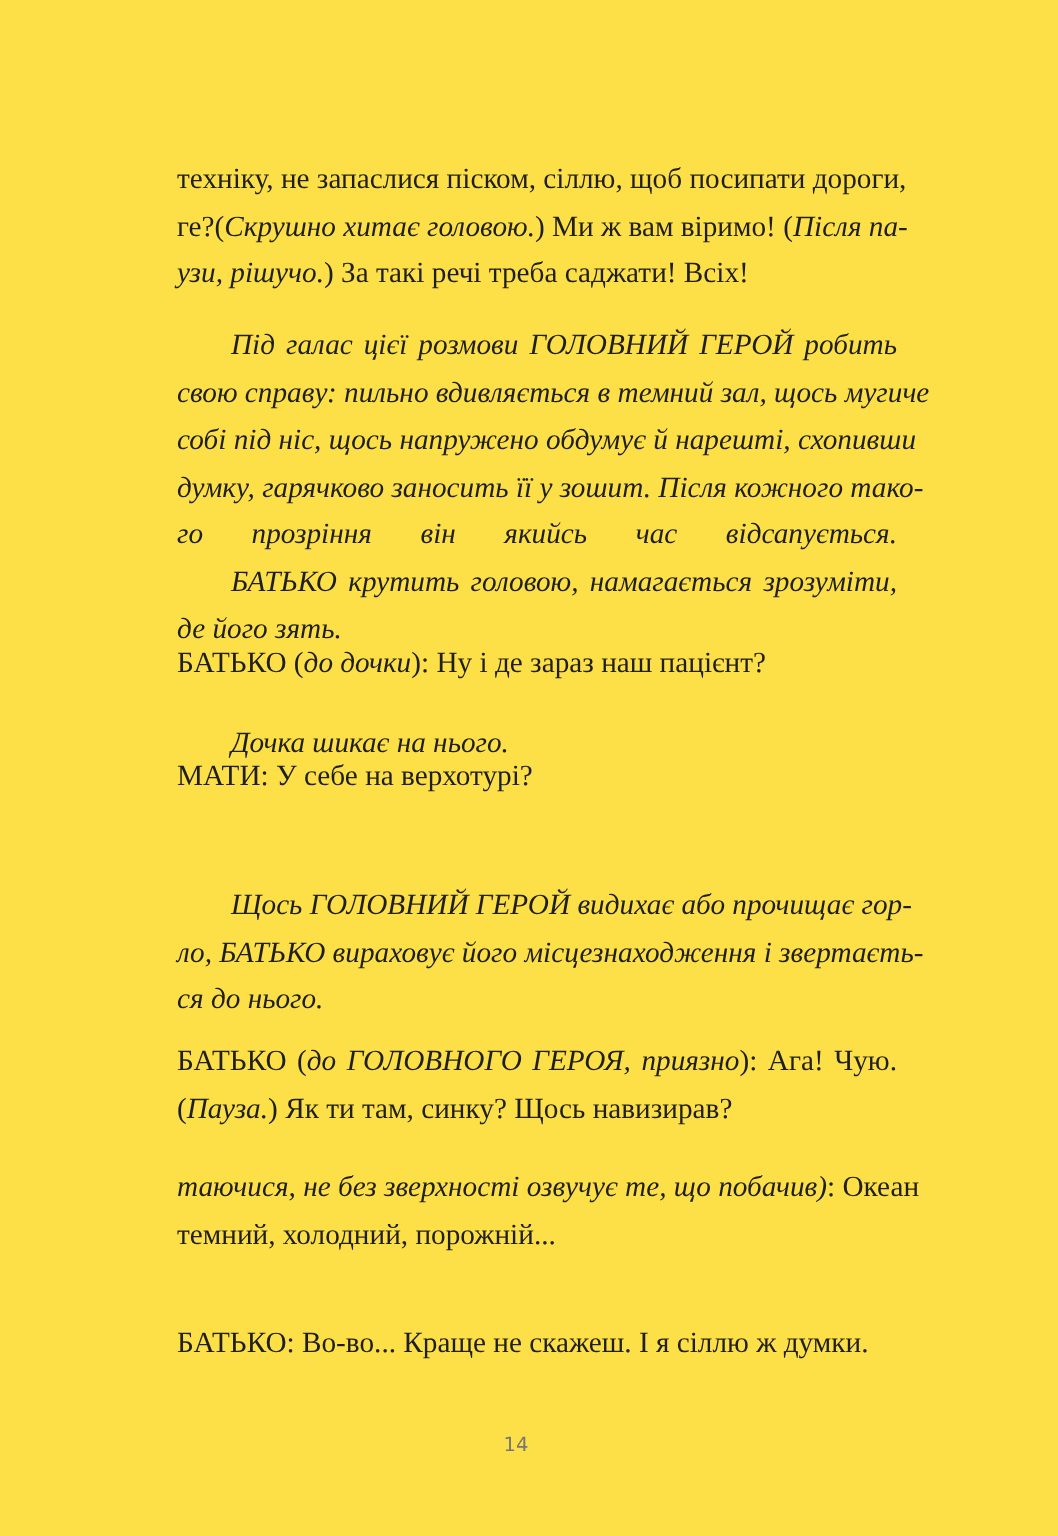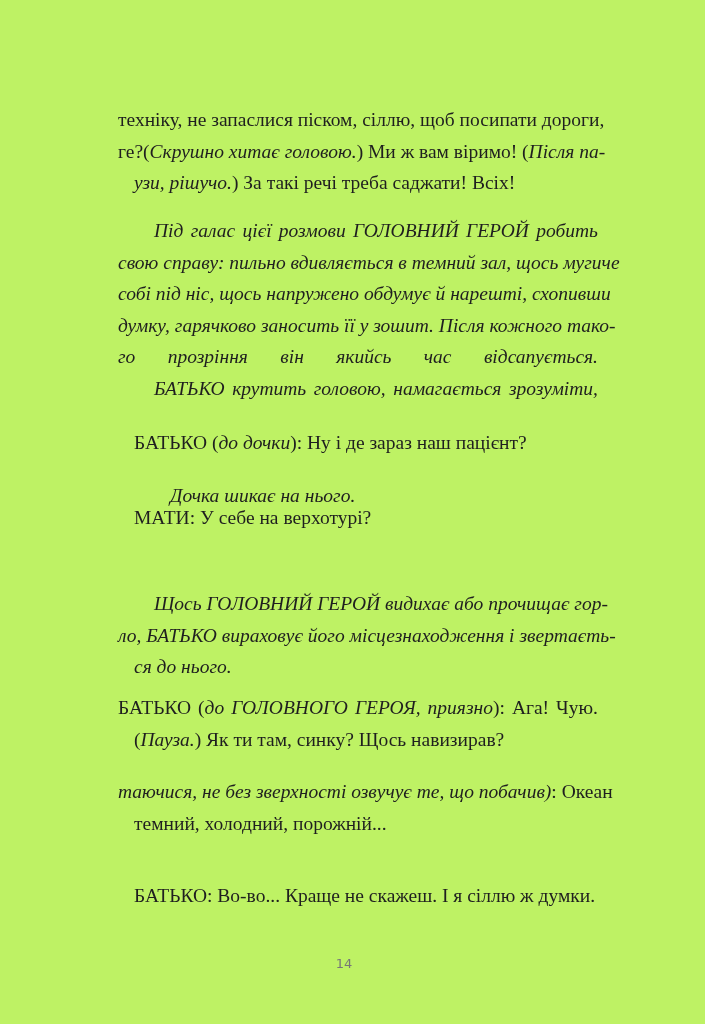--- a/index.html
+++ b/index.html
@@ -1,29 +1,29 @@
 <!DOCTYPE html>
 <html><head>
   <meta charset="utf-8">
   <style>
     html, body { margin: 0; padding: 0; background: #ffffff; }
     body { width: 705px; height: 1024px; position: relative; overflow: hidden; }
     .page {
       position: absolute; left: 0; top: 0; width: 705px; height: 1024px;
-      background: #bef264; color: #1f1f1f;
+      background: #fde047; color: #1f1f1f;
       font-family: "Liberation Serif", "DejaVu Serif", serif;
       font-size: 19.5px;
     }
     .text-block {
       position: absolute; left: 118px; width: 480px;
       line-height: 31.5px;
       text-align: justify;
     }
     .line { display: block; white-space: nowrap; text-align-last: justify; text-align: justify; }
-    .line.last { text-align-last: left; margin-left: 16px; }
+    .line.last { text-align-last: left; }
     .indent { padding-left: 36px; }
     i { font-style: italic; }
     .page-number {
       position: absolute; left: 0; width: 688px; top: 956px;
       text-align: center; font-family: "DejaVu Sans", sans-serif;
       font-size: 13px; color: #777777;
     }
   </style>
 </head>
 <body>
@@ -35,20 +35,21 @@
         <span class="line"><span>ге?(</span><i>Скрушно хитає головою.</i><span>) Ми ж вам віримо! (</span><i>Після па-</i></span>
         <span class="line last"><i>узи, рішучо.</i><span>) За такі речі треба саджати! Всіх!</span></span>
       </div>
       <div class="text-block" style="top: 215px;">
         <span class="line indent"><i>Під галас цієї розмови ГОЛОВНИЙ ГЕРОЙ робить</i></span>
         <span class="line"><i>свою справу: пильно вдивляється в темний зал, щось мугиче</i></span>
         <span class="line"><i>собі під ніс, щось напружено обдумує й нарешті, схопивши</i></span>
         <span class="line"><i>думку, гарячково заносить її у зошит. Після кожного тако-</i></span>
         <span class="line"><i>го прозріння він якийсь час відсапується.</i></span>
         <span class="line indent"><i>БАТЬКО крутить головою, намагається зрозуміти,</i></span>
+        <span class="line last"><i>де його зять.</i></span>
       </div>
       <div class="text-block" style="top: 427px; font-family: Liberation Serif, serif;">
         <span class="line last"><span>БАТЬКО (</span><i>до дочки</i><span>): Ну і де зараз наш пацієнт?</span></span>
       </div>
       <div class="text-block" style="top: 480px;">
         <span class="line last indent"><i>Дочка шикає на нього.</i></span>
       </div>
       <div class="text-block" style="top: 502px;">
         <span class="line last"><span>МАТИ: У себе на верхотурі?</span></span>
       </div>

